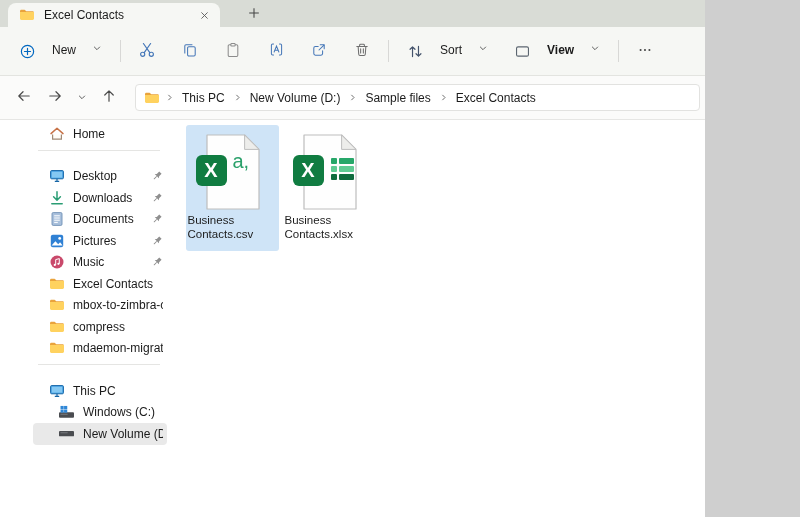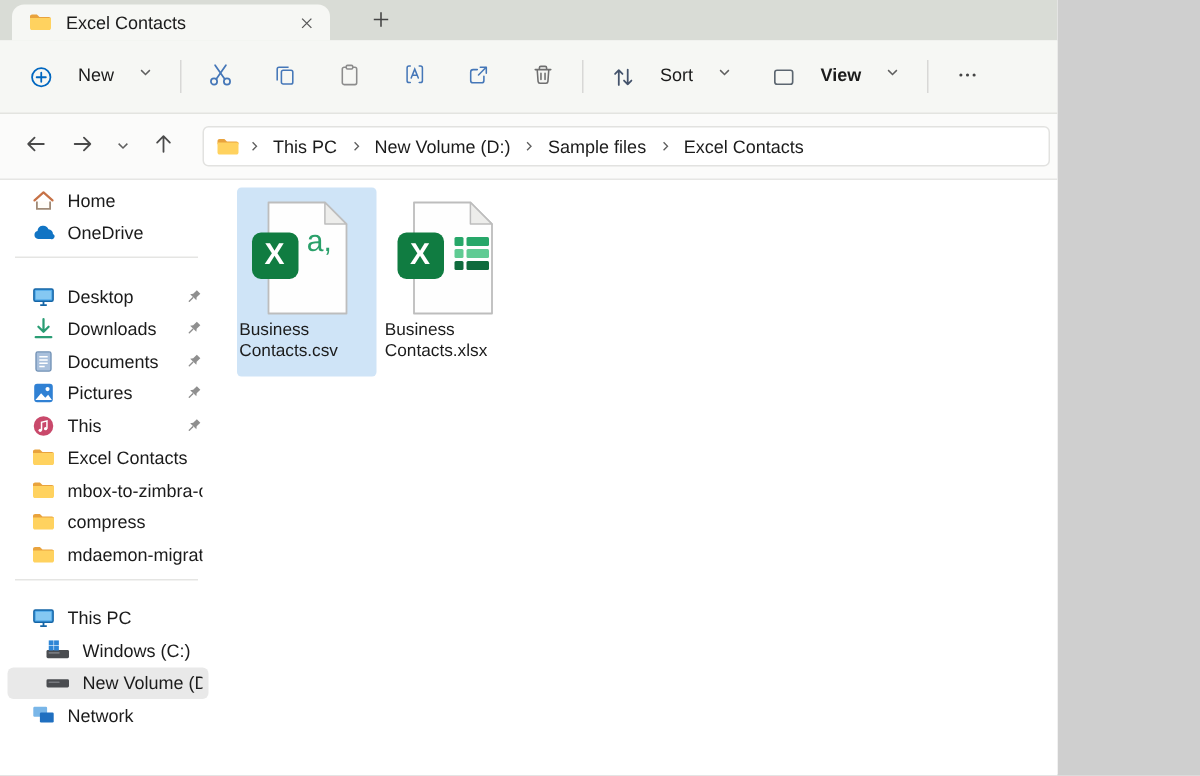--- a/index.html
+++ b/index.html
@@ -29,21 +29,21 @@
               border-bottom:1px solid #e6e6e4;padding:0 5px 0 10px;}
   .nav-btn{width:28px;height:28px;display:flex;align-items:center;justify-content:center;background:none;border:none;
            border-radius:4px;margin-right:3px;cursor:pointer;}
   .nav-btn.small{width:20px;}
   .addressbar{flex:1;height:27px;background:#fff;border:1px solid #e2e2e0;border-radius:4px;display:flex;
               align-items:center;margin-left:9px;padding:0 8px;overflow:hidden;}
   .addressbar .aicon{display:flex;margin-right:4px;}
   .crumb{font-size:12px;color:var(--text_primary,#1b1b1b);padding:3px 7px;border-radius:3px;white-space:nowrap;cursor:pointer;}
   .crumb-chev{display:flex;align-items:center;padding:0 1px;}
   
-  .main{display:flex;height:396px;background:var(--content_bg,#fff);}
+  .main{display:flex;height:396px;background:var(--content_bg,#fff);margin-left:28px;}
   #sidebar{width:142px;padding-top:3px;overflow:hidden;flex:none;}
   .side-row{display:flex;align-items:center;height:21.5px;margin:0 3px 0 5px;padding:0 4px 0 15px;border-radius:4px;
             font-size:12px;cursor:pointer;}
   .side-row.indent{padding-left:25px;}
   .side-row.selected{background:var(--sidebar_selected_fill,#ececec);}
   .side-row .sicon{display:flex;width:17px;justify-content:center;flex:none;}
   .side-row .lbl{margin-left:8px;white-space:nowrap;overflow:hidden;flex:1;}
   .side-row .pin{margin-left:auto;display:flex;flex:none;}
   .side-sep{height:21px;padding:5px 10px 0 10px;}
   .side-sep div{height:1px;background:#e5e5e3;}
@@ -251,28 +251,20 @@
     <aside id="sidebar">
         <div class="side-row">
           <span class="sicon">
             <svg viewBox="0 0 16 16" width="16" height="16" fill="none">
               <path d="M3.6 8.4v4.8h8.8V8.4" stroke="#a08a76" stroke-width="1.2" fill="#fffdf8"></path>
               <path d="M2 7.6L8 2.3l6 5.3" stroke="#c77247" stroke-width="1.5" stroke-linecap="round" stroke-linejoin="round"></path>
             </svg>
           </span>
           <span class="lbl">Home</span>
         </div>
-        <div class="side-row">
-          <span class="sicon">
-            <svg viewBox="0 0 16 16" width="16" height="16">
-              <path fill="#1174c4" d="M12.8 12.3H4.4A2.7 2.7 0 0 1 4 7a3.8 3.8 0 0 1 7.3-1.2A3.1 3.1 0 0 1 14.3 9a1.75 1.75 0 0 1-1.5 3.3z"></path>
-            </svg>
-          </span>
-          <span class="lbl">OneDrive</span>
-        </div>
         <div class="side-sep">
           <div></div>
         </div>
         <div class="side-row">
           <span class="sicon">
             <svg viewBox="0 0 16 16" width="16" height="16">
               <rect x="1.6" y="2.6" width="12.8" height="8.2" rx="1" fill="#4aa6e8" stroke="#1565a6"></rect>
               <rect x="2.8" y="3.8" width="10.4" height="5.8" fill="#85c8f2"></rect>
               <path d="M5.8 13.4h4.4M8 10.8v2.6" stroke="#1565a6" stroke-width="1.2"></path>
             </svg>
@@ -340,21 +332,21 @@
         </div>
         <div class="side-row">
           <span class="sicon">
             <svg viewBox="0 0 16 16" width="16" height="16">
               <circle cx="8" cy="8" r="6.5" fill="#c9496b"></circle>
               <path d="M6.7 10.8V5.6l3.6-1v5.2" fill="none" stroke="#fff"></path>
               <circle cx="5.8" cy="10.9" r="1.1" fill="#fff"></circle>
               <circle cx="9.4" cy="9.8" r="1.1" fill="#fff"></circle>
             </svg>
           </span>
-          <span class="lbl">This</span>
+          <span class="lbl">Music</span>
           <span class="pin">
             <svg viewBox="0 0 16 16" width="12" height="12" fill="#8f8f8f">
               <g transform="rotate(45 8 8)">
                 <path d="M5.8 1.6h4.4v4.6l1.7 2.1H4.1l1.7-2.1z"></path>
                 <rect x="7.4" y="8.3" width="1.2" height="5.6" rx=".6"></rect>
               </g>
             </svg>
           </span>
         </div>
         <div class="side-row">
@@ -422,29 +414,20 @@
           <span class="lbl">Windows (C:)</span>
         </div>
         <div class="side-row indent selected">
           <span class="sicon">
             <svg viewBox="0 0 18 16" width="17" height="15">
               <rect x="1" y="5.2" width="16" height="5.8" rx="1" fill="#4a4c50"></rect>
               <rect x="2.4" y="6.7" width="8" height="1.1" rx=".5" fill="#77797e"></rect>
             </svg>
           </span>
           <span class="lbl">New Volume (D:)</span>
-        </div>
-        <div class="side-row">
-          <span class="sicon">
-            <svg viewBox="0 0 16 16" width="16" height="16">
-              <rect x="1.2" y="2.2" width="9.2" height="6.6" rx=".8" fill="#79b6e8"></rect>
-              <rect x="5.6" y="6" width="9.2" height="6.6" rx=".8" fill="#1f6fc0"></rect>
-            </svg>
-          </span>
-          <span class="lbl">Network</span>
         </div>
       </aside>
     <section class="content">
       <div id="files">
           <div class="tile selected" style="left: 16px;">
             <div class="ficon"><span><svg viewBox="0 0 54 76" width="54" height="76">
                   <path d="M1 1h37.6L53 15.4V75H1z" fill="#fefefe" stroke="#bdbdbd" stroke-width="1.2" stroke-linejoin="round"></path>
                   <path d="M38.6 1v14.4H53z" fill="#ededeb" stroke="#bdbdbd" stroke-linejoin="round"></path>
                 </svg></span><div class="badge">X</div><span class="csvmark">a,</span></div>
             <div class="flabel">Business Contacts.csv</div>

